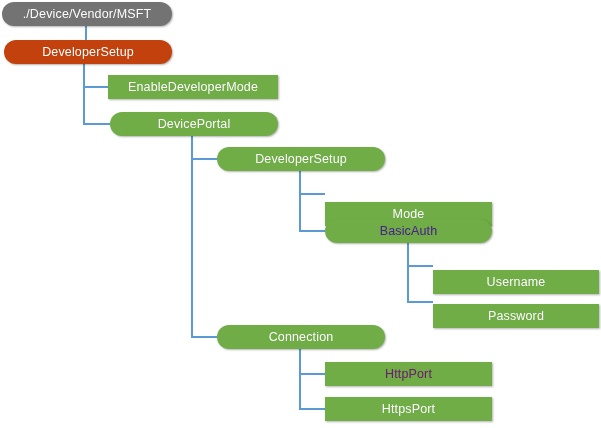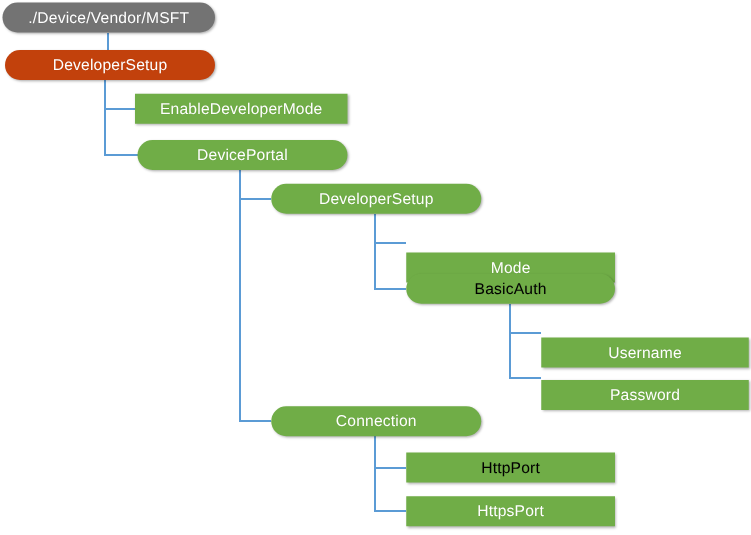--- a/index.html
+++ b/index.html
@@ -104,33 +104,33 @@
       </div>
       <div class="node rounded" style="left: 110px; top: 112px; width: 168px; height: 24px; background: rgb(112, 173, 71); color: rgb(255, 255, 255);">
         <span class="node-label">DevicePortal</span>
       </div>
       <div class="node rounded" style="left: 217px; top: 147px; width: 168px; height: 24px; background: rgb(112, 173, 71); color: rgb(255, 255, 255);">
         <span class="node-label">DeveloperSetup</span>
       </div>
       <div class="node rect" style="left: 325px; top: 182px; width: 167px; height: 24px; background: rgb(112, 173, 71); color: rgb(255, 255, 255); margin-top: 20px;">
         <span class="node-label">Mode</span>
       </div>
-      <div class="node rounded" style="left: 325px; top: 219px; width: 167px; height: 24px; background: rgb(112, 173, 71); color: #000000;">
+      <div class="node rounded" style="left: 325px; top: 219px; width: 167px; height: 24px; background: rgb(112, 173, 71); color: #4c1d95;">
         <span class="node-label">BasicAuth</span>
       </div>
       <div class="node rect" style="left: 433px; top: 270px; width: 166px; height: 24px; background: rgb(112, 173, 71); color: rgb(255, 255, 255);">
         <span class="node-label">Username</span>
       </div>
       <div class="node rect" style="left: 433px; top: 304px; width: 166px; height: 24px; background: rgb(112, 173, 71); color: rgb(255, 255, 255);">
         <span class="node-label">Password</span>
       </div>
       <div class="node rounded" style="left: 217px; top: 325px; width: 168px; height: 24px; background: rgb(112, 173, 71); color: rgb(255, 255, 255);">
         <span class="node-label">Connection</span>
       </div>
-      <div class="node rect" style="left: 325px; top: 362px; width: 167px; height: 24px; background: rgb(112, 173, 71); color: #000000;">
+      <div class="node rect" style="left: 325px; top: 362px; width: 167px; height: 24px; background: rgb(112, 173, 71); color: #701a75;">
         <span class="node-label">HttpPort</span>
       </div>
       <div class="node rect" style="left: 325px; top: 397px; width: 167px; height: 24px; background: rgb(112, 173, 71); color: rgb(255, 255, 255);">
         <span class="node-label">HttpsPort</span>
       </div>
     </div>
 
 </div>
 
 </body></html>

